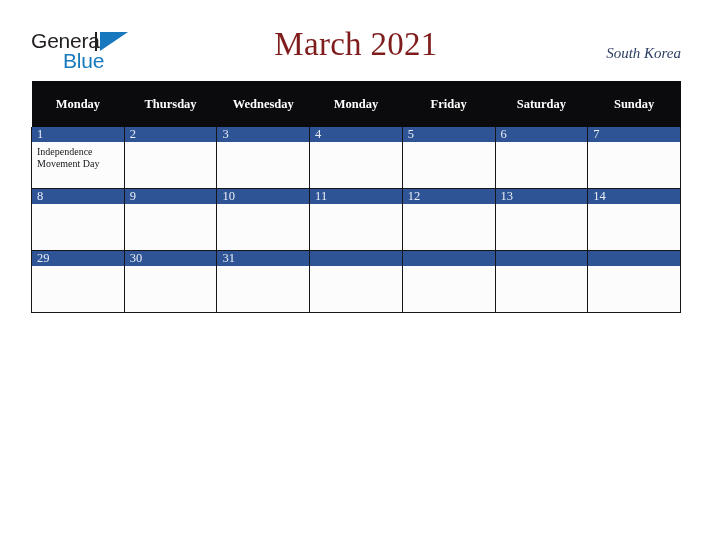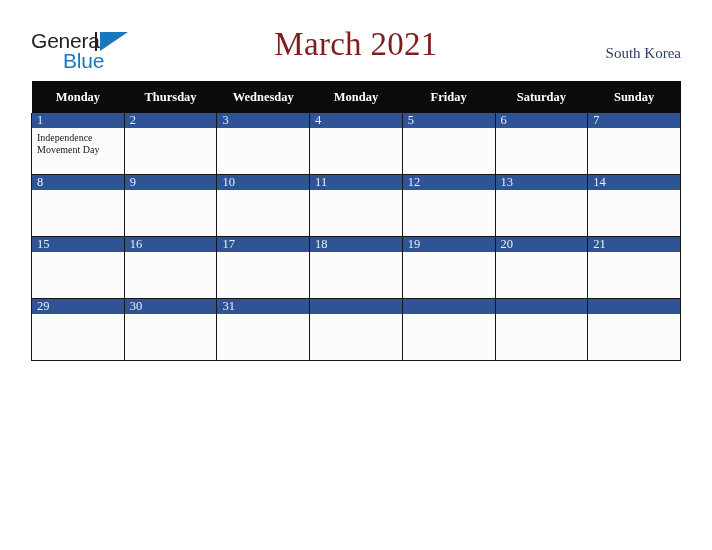--- a/index.html
+++ b/index.html
@@ -89,40 +89,41 @@
   }
 
   .cal-country {
     position: absolute;
     right: 31px;
     top: 45px;
     font-family: "Liberation Serif", serif;
     font-size: 15px;
     font-weight: 400;
     color: #2c3e62;
+    font-style: italic;
   }
 
   
   .calendar {
     position: absolute;
     left: 31px;
     top: 81px;
     width: 650px;
     border-collapse: collapse;
     table-layout: fixed;
   }
 
   .calendar thead th {
     background: #0b0b0d;
     color: #ffffff;
     font-family: "Liberation Serif", serif;
     font-size: 12.5px;
     font-weight: 700;
     height: 20px;
-    padding: 6px;
+    padding: 13px;
     text-align: center;
     vertical-align: middle;
     border: none;
     margin-left: 36px;
   }
 
   .calendar tbody td {
     padding: 0;
     vertical-align: top;
     border-left: 1px solid #15151a;
@@ -237,43 +238,20 @@
           </td>
           <td>
             <span class="daynum">13</span>
           </td>
           <td>
             <span class="daynum">14</span>
           </td>
         </tr>
         <tr>
           <td>
-            <span class="daynum">15</span>
-          </td>
-          <td>
-            <span class="daynum">16</span>
-          </td>
-          <td>
-            <span class="daynum">17</span>
-          </td>
-          <td>
-            <span class="daynum">18</span>
-          </td>
-          <td>
-            <span class="daynum">19</span>
-          </td>
-          <td>
-            <span class="daynum">20</span>
-          </td>
-          <td>
-            <span class="daynum">21</span>
-          </td>
-        </tr>
-        <tr>
-          <td>
             <span class="daynum">29</span>
           </td>
           <td>
             <span class="daynum">30</span>
           </td>
           <td>
             <span class="daynum">31</span>
           </td>
           <td>
             <span class="daynum"></span>

